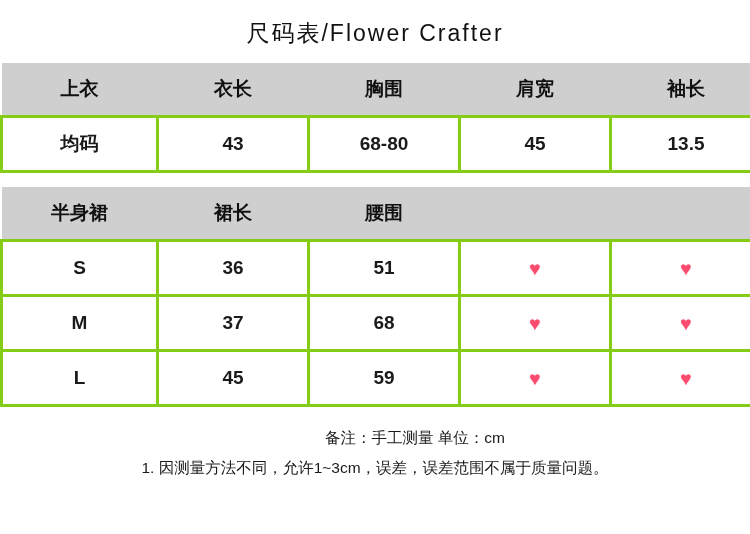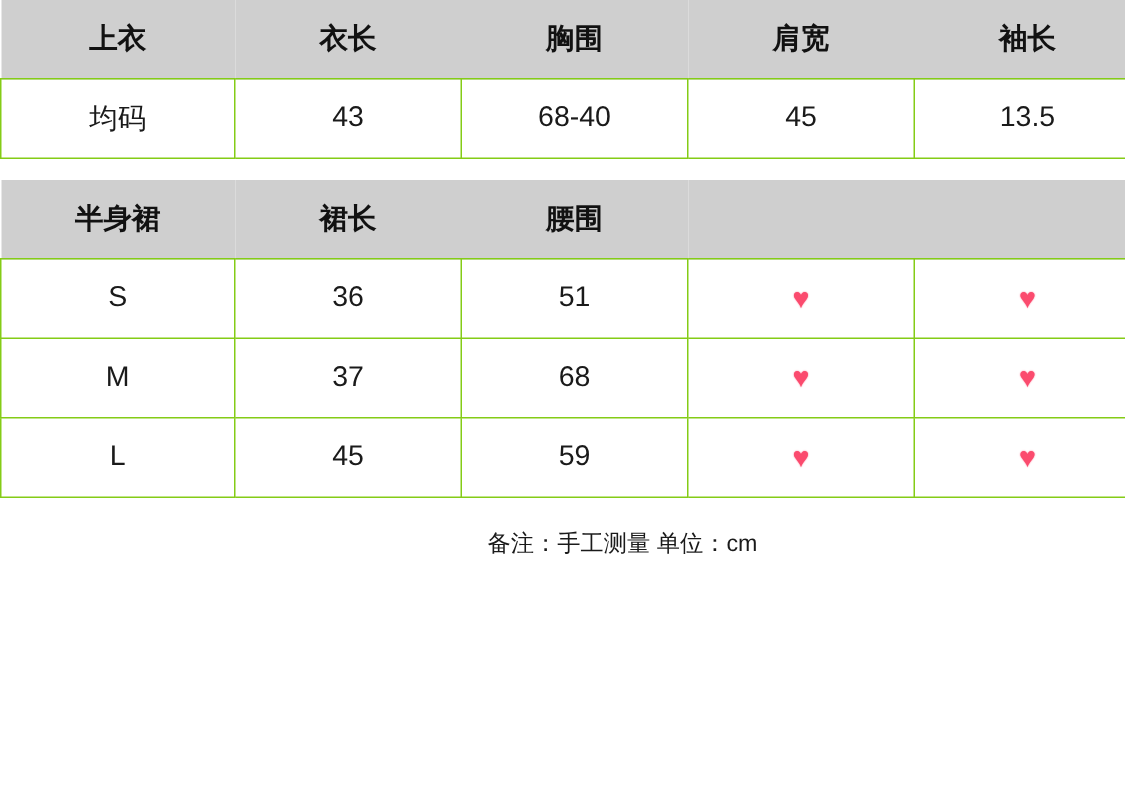--- a/index.html
+++ b/index.html
@@ -32,22 +32,22 @@
   table.sizetable {
     width: 750px;
     border-collapse: collapse;
     table-layout: fixed;
   }
   table.sizetable td, table.sizetable th {
     height: 50px;
     text-align: center;
     vertical-align: middle;
     font-size: 19px;
-    font-weight: normal;
-    border: 1px solid #84cc16;
+    font-weight: bold;
+    border: 3px solid #84cc16;
     color: #1a1a1a;
   }
   table.sizetable tr.header td {
     background: #cfcfcf;
     border: none;
     font-weight: bold;
     font-size: 19px;
     color: #111;
   }
   table.sizetable tr.header td.blank {
@@ -83,34 +83,35 @@
   .col2 { width: 149px; }
   .col3 { width: 149px; }
   .col4 { width: 149px; }
   .col5 { width: 149px; }
 </style>
 </head>
 <body>
 
 <div class="page">
 
+  <div class="title">尺码表/Flower Crafter</div>
 
   <table class="sizetable">
     <tbody>
       <tr class="header">
         <td class="col1">上衣</td>
         <td class="col2">衣长</td>
         <td class="col3">胸围</td>
         <td class="col4">肩宽</td>
         <td class="col5">袖长</td>
       </tr>
       <tr>
         <td class="col1">均码</td>
         <td class="col2">43</td>
-        <td class="col3">68-40</td>
+        <td class="col3">68-80</td>
         <td class="col4">45</td>
         <td class="col5">13.5</td>
       </tr>
     </tbody>
   </table>
 
   <div class="gap"></div>
 
   <table class="sizetable">
     <tbody>
@@ -140,15 +141,16 @@
         <td class="col2">45</td>
         <td class="col3">59</td>
         <td class="col4"><span class="heart">♥</span></td>
         <td class="col5"><span class="heart">♥</span></td>
       </tr>
     </tbody>
   </table>
 
   <div class="notes">
     <div class="remark">备注：手工测量 单位：cm</div>
+    <div class="line">1. 因测量方法不同，允许1~3cm，误差，误差范围不属于质量问题。</div>
   </div>
 
 </div>
 
 </body></html>

